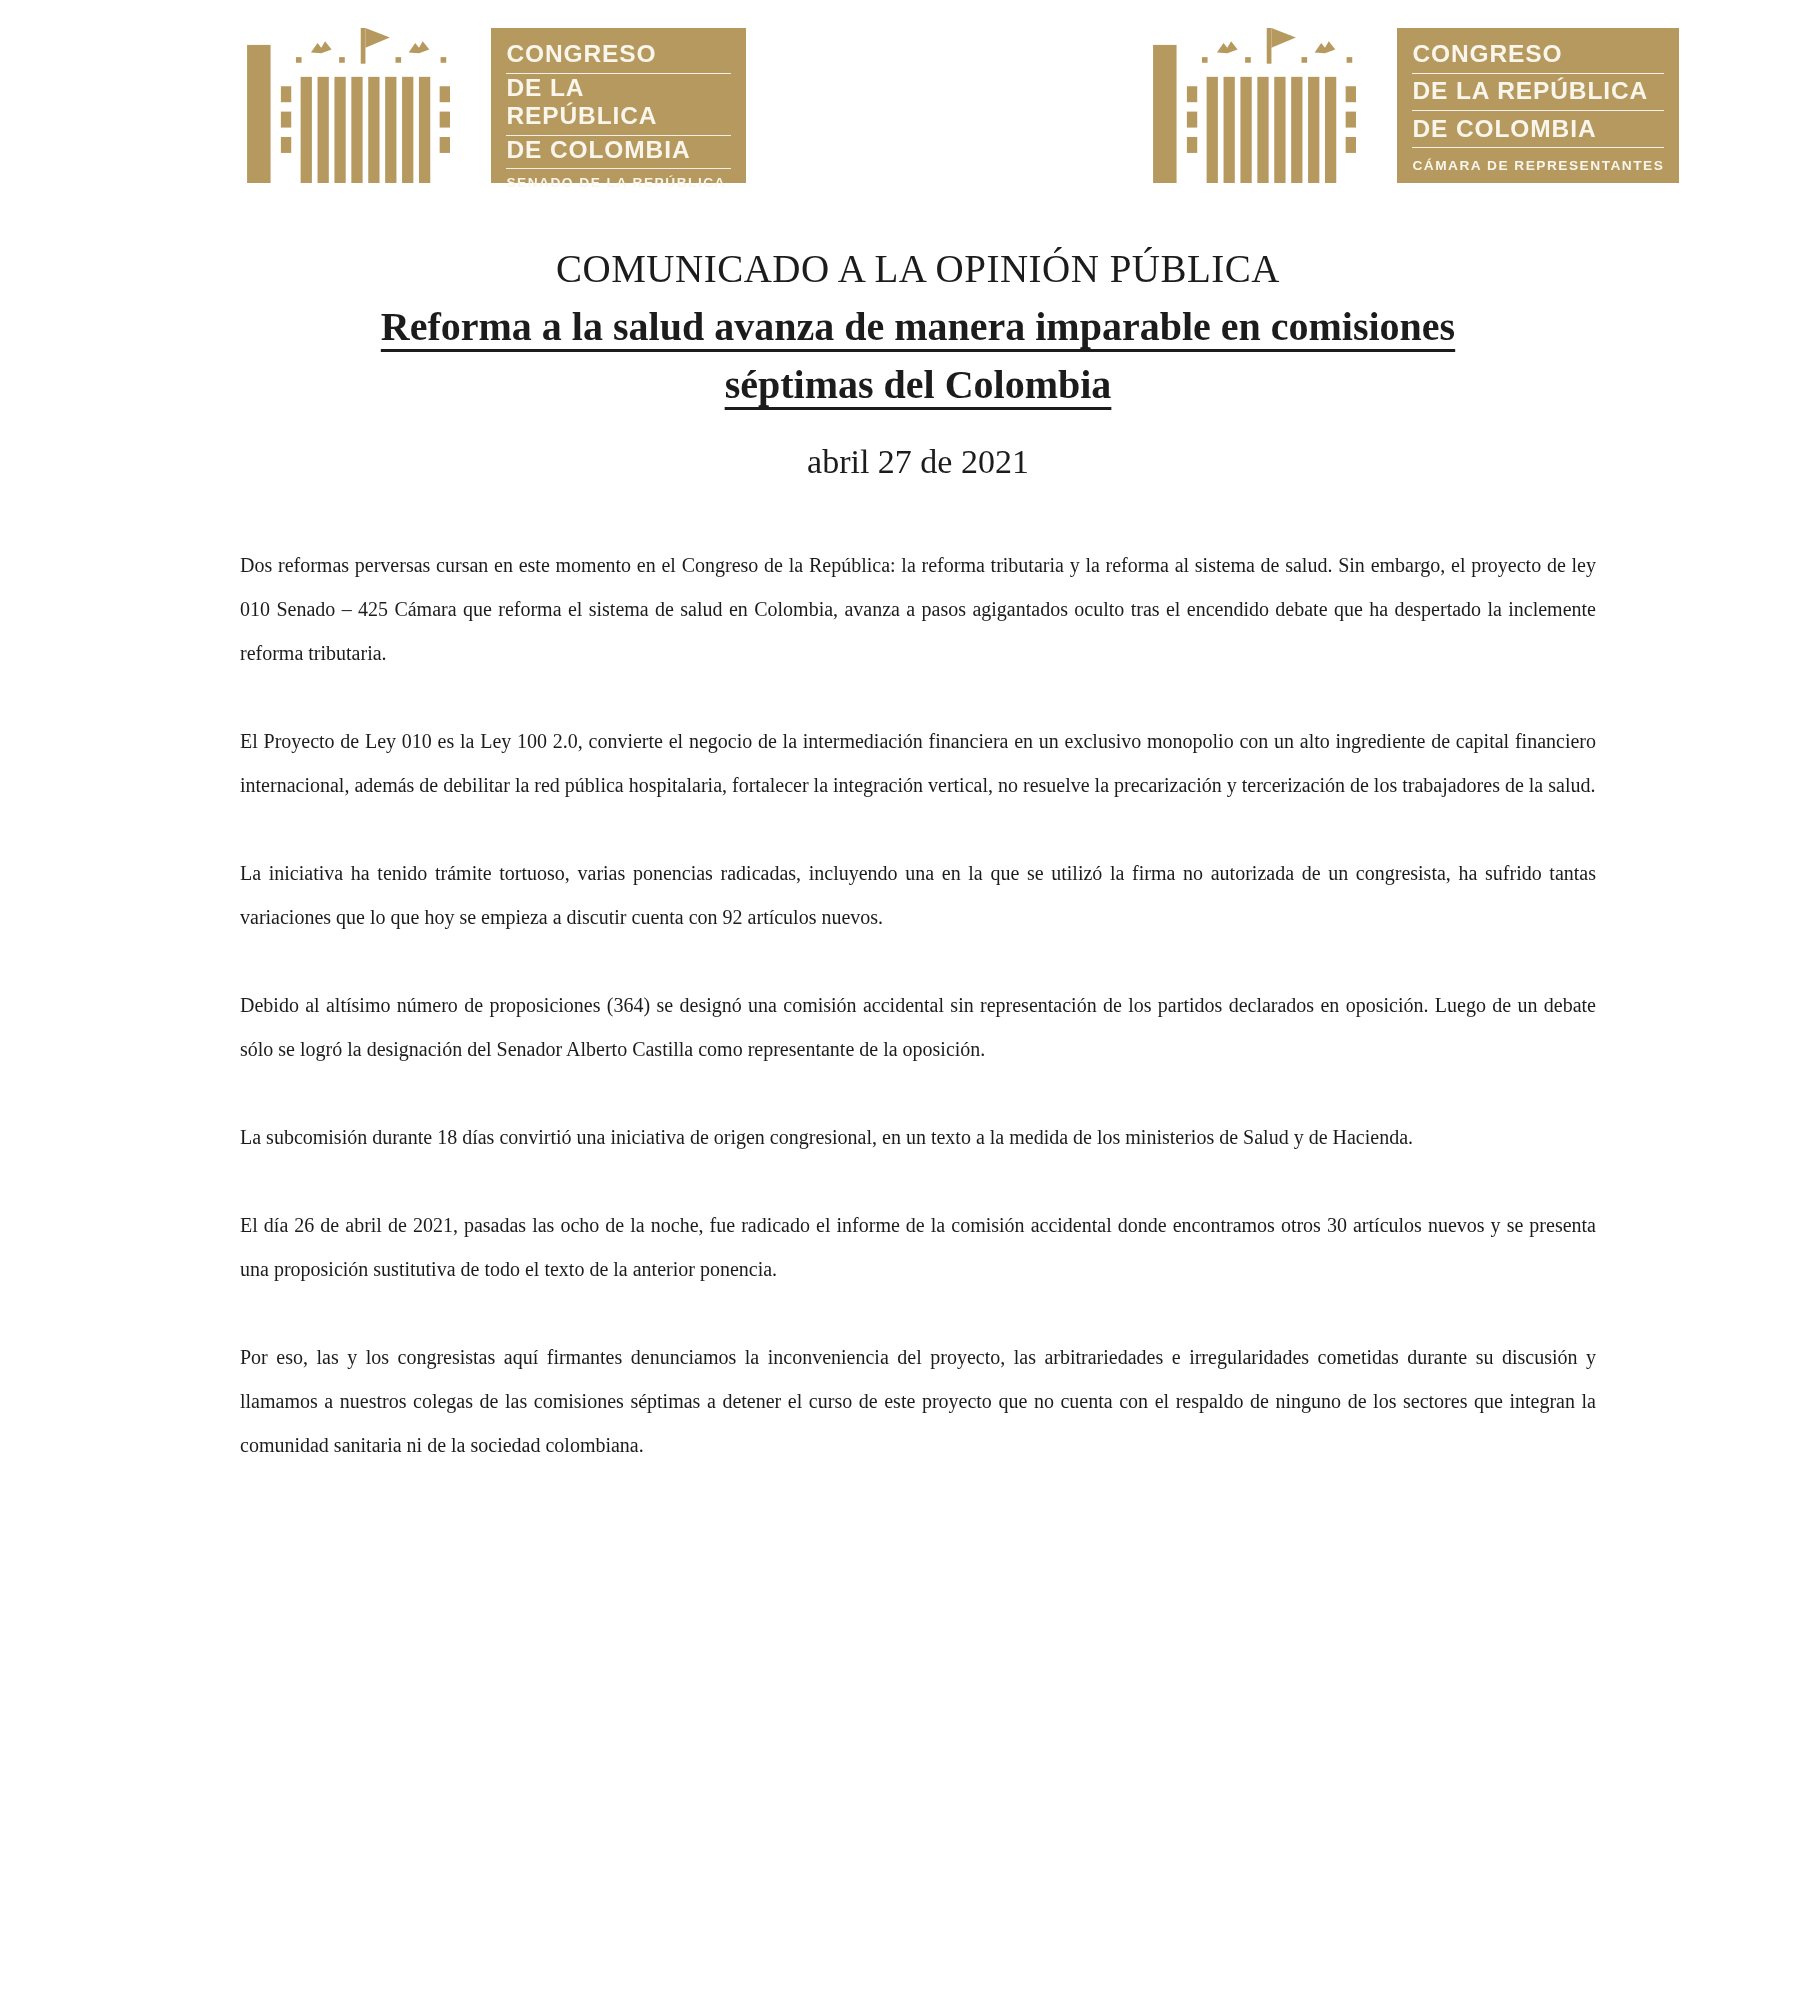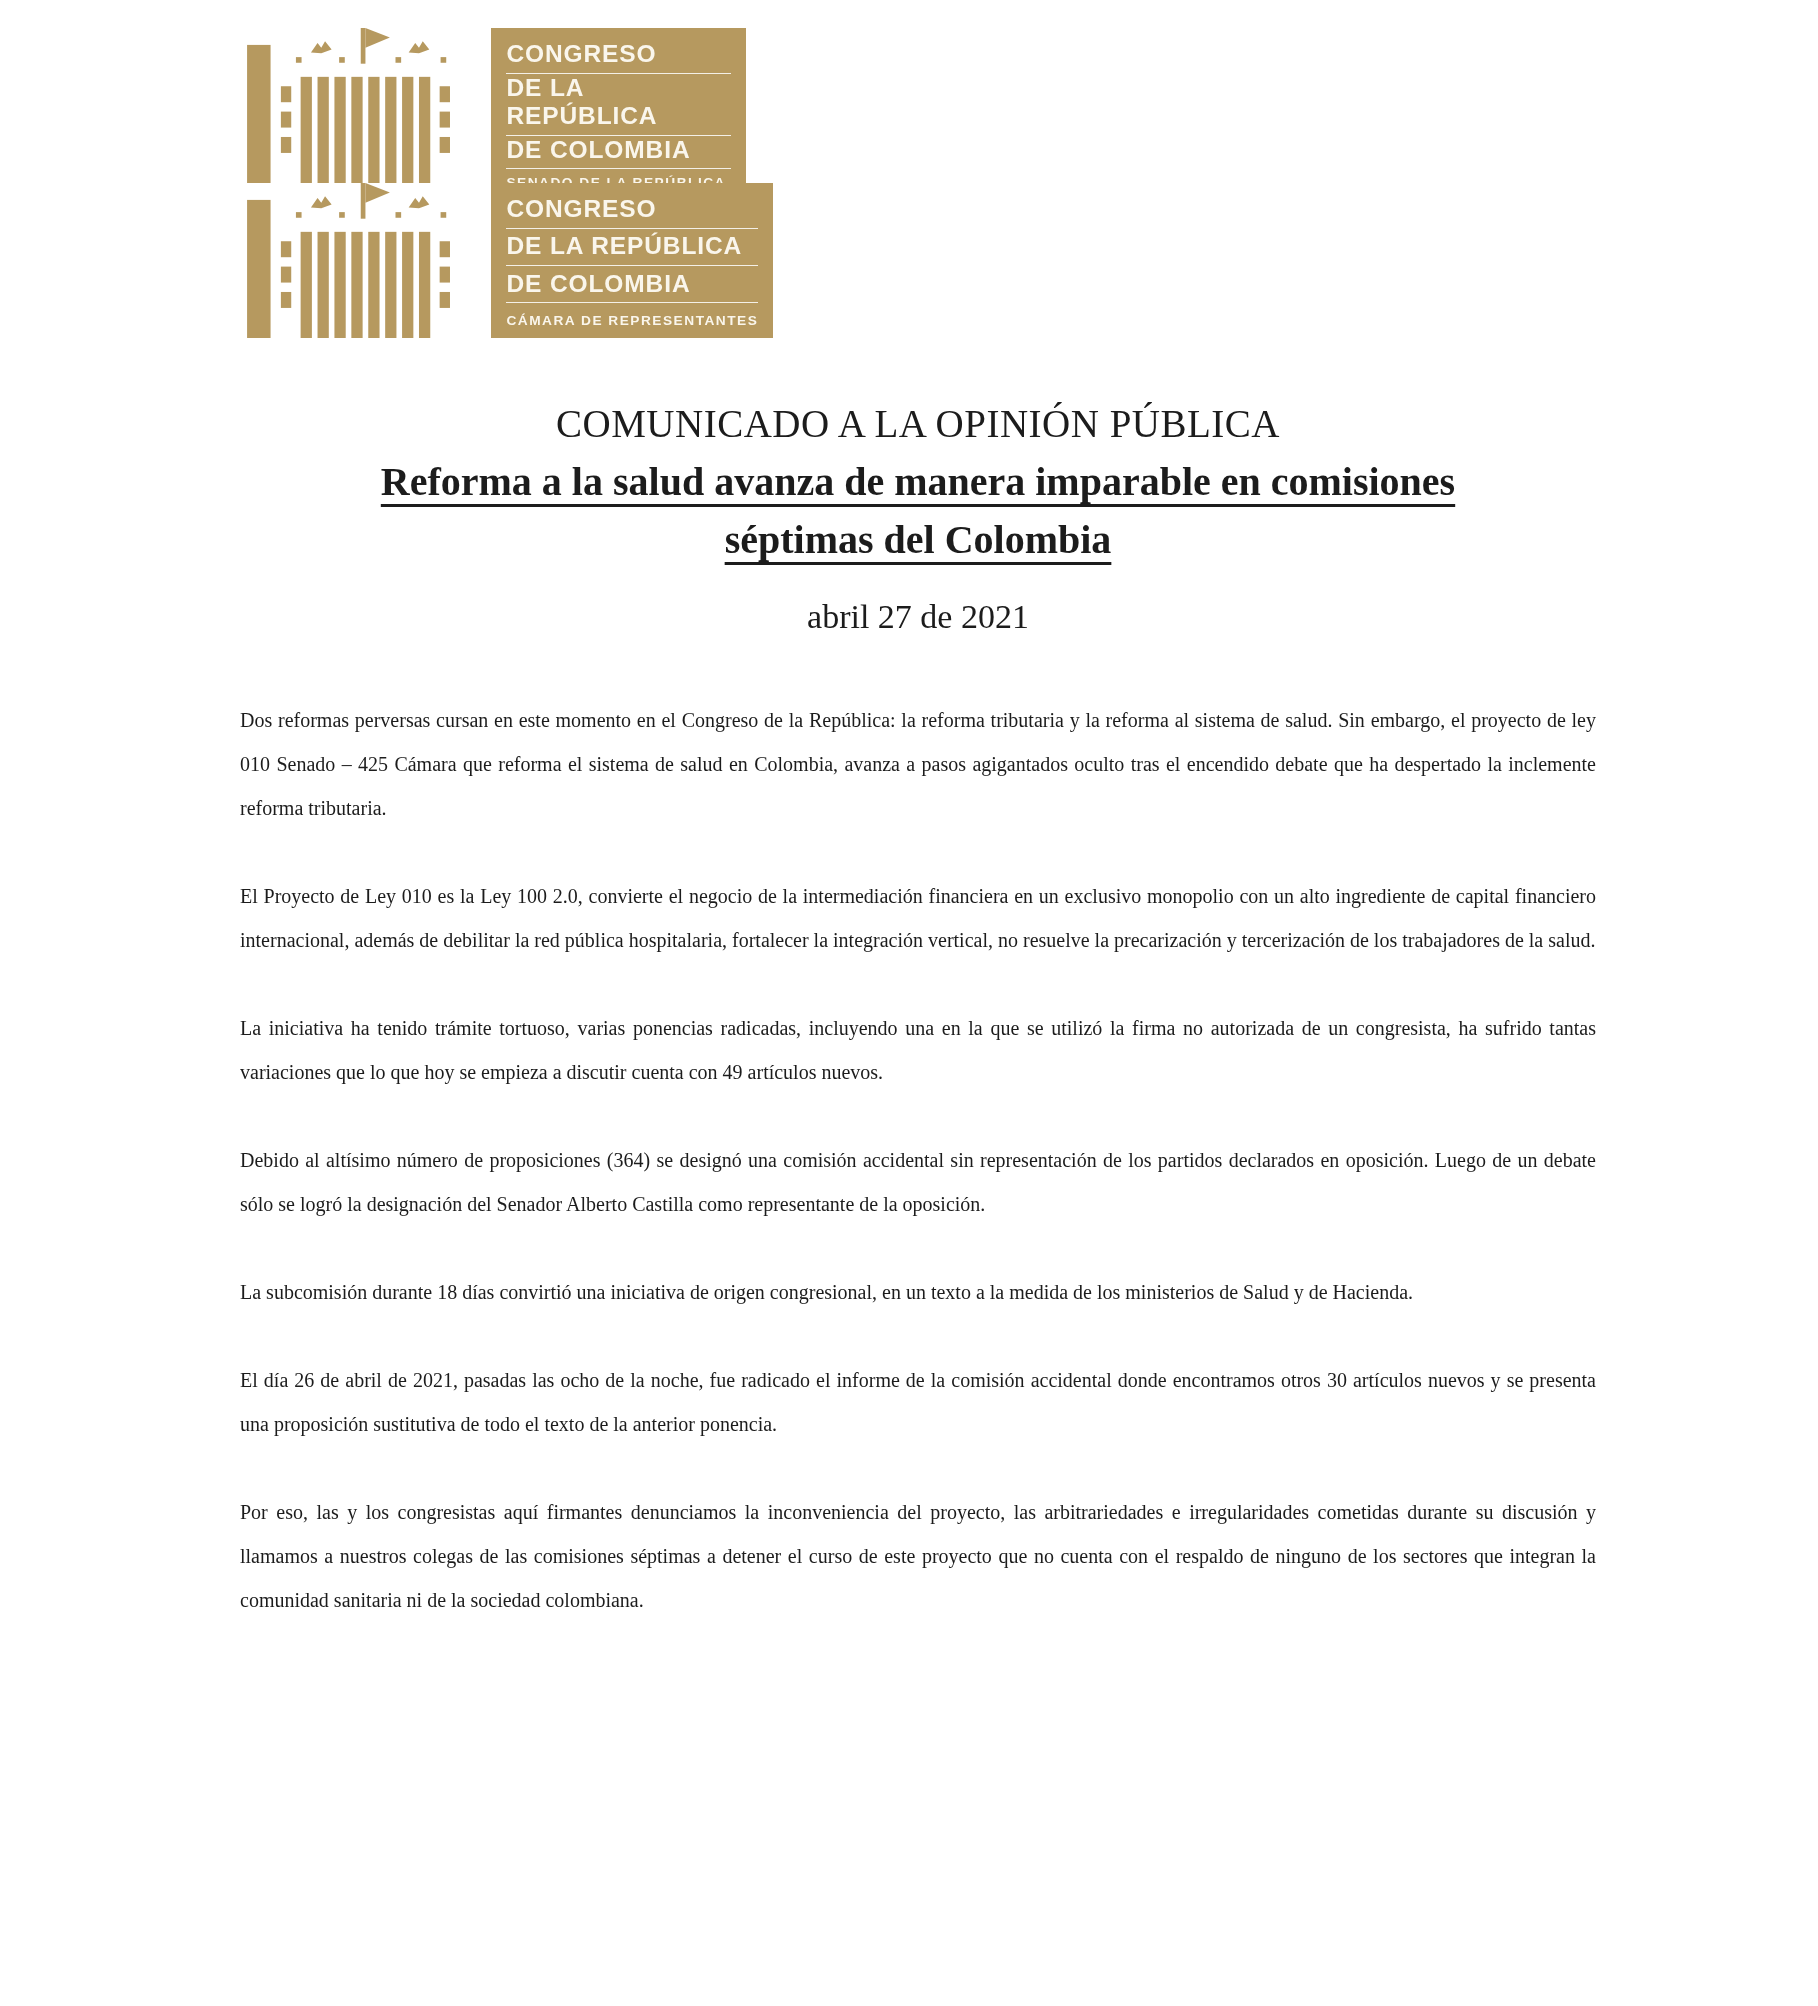--- a/index.html
+++ b/index.html
@@ -13,21 +13,20 @@
     color: #1c1c1c;
     overflow: hidden;
     font-family: "Liberation Serif", serif;
   }
 
   
   .logos-row {
     display: flex;
     justify-content: space-between;
     padding: 28px 166px 0 247px;
-    flex-direction: column;
   }
   .logo { display: flex; gap: 9.4px; width: 499px; height: 155px; }
   .logo-icon { flex: 0 0 235px; height: 155px; }
   .logo-plate {
     flex: 1;
     background: var(--brand-gold, #b6995f);
     color: #faf6ec;
     padding: 12.2px 15px 9.4px;
     display: flex;
     flex-direction: column;
@@ -180,21 +179,21 @@
     <h1 class="title">
       <span class="title-line">Reforma a la salud avanza de manera imparable en comisiones</span>
       <span class="title-line">séptimas del Colombia</span>
     </h1>
     <div class="doc-date">abril 27 de 2021</div>
   </section>
 
   <main class="body-text">
     <p>Dos reformas perversas cursan en este momento en el Congreso de la República: la reforma tributaria y la reforma al sistema de salud. Sin embargo, el proyecto de ley 010 Senado – 425 Cámara que reforma el sistema de salud en Colombia, avanza a pasos agigantados oculto tras el encendido debate que ha despertado la inclemente reforma tributaria.</p>
     <p>El Proyecto de Ley 010 es la Ley 100 2.0, convierte el negocio de la intermediación financiera en un exclusivo monopolio con un alto ingrediente de capital financiero internacional, además de debilitar la red pública hospitalaria, fortalecer la integración vertical, no resuelve la precarización y tercerización de los trabajadores de la salud.</p>
-    <p>La iniciativa ha tenido trámite tortuoso, varias ponencias radicadas, incluyendo una en la que se utilizó la firma no autorizada de un congresista, ha sufrido tantas variaciones que lo que hoy se empieza a discutir cuenta con 49 artículos nuevos.</p>
+    <p>La iniciativa ha tenido trámite tortuoso, varias ponencias radicadas, incluyendo una en la que se utilizó la firma no autorizada de un congresista, ha sufrido tantas variaciones que lo que hoy se empieza a discutir cuenta con 92 artículos nuevos.</p>
     <p>Debido al altísimo número de proposiciones (364) se designó una comisión accidental sin representación de los partidos declarados en oposición. Luego de un debate sólo se logró la designación del Senador Alberto Castilla como representante de la oposición.</p>
     <p>La subcomisión durante 18 días convirtió una iniciativa de origen congresional, en un texto a la medida de los ministerios de Salud y de Hacienda.</p>
     <p>El día 26 de abril de 2021, pasadas las ocho de la noche, fue radicado el informe de la comisión accidental donde encontramos otros 30 artículos nuevos y se presenta una proposición sustitutiva de todo el texto de la anterior ponencia.</p>
     <p>Por eso, las y los congresistas aquí firmantes denunciamos la inconveniencia del proyecto, las arbitrariedades e irregularidades cometidas durante su discusión y llamamos a nuestros colegas de las comisiones séptimas a detener el curso de este proyecto que no cuenta con el respaldo de ninguno de los sectores que integran la comunidad sanitaria ni de la sociedad colombiana.</p>
   </main>
 
 </div>
 
 
 </body></html>

